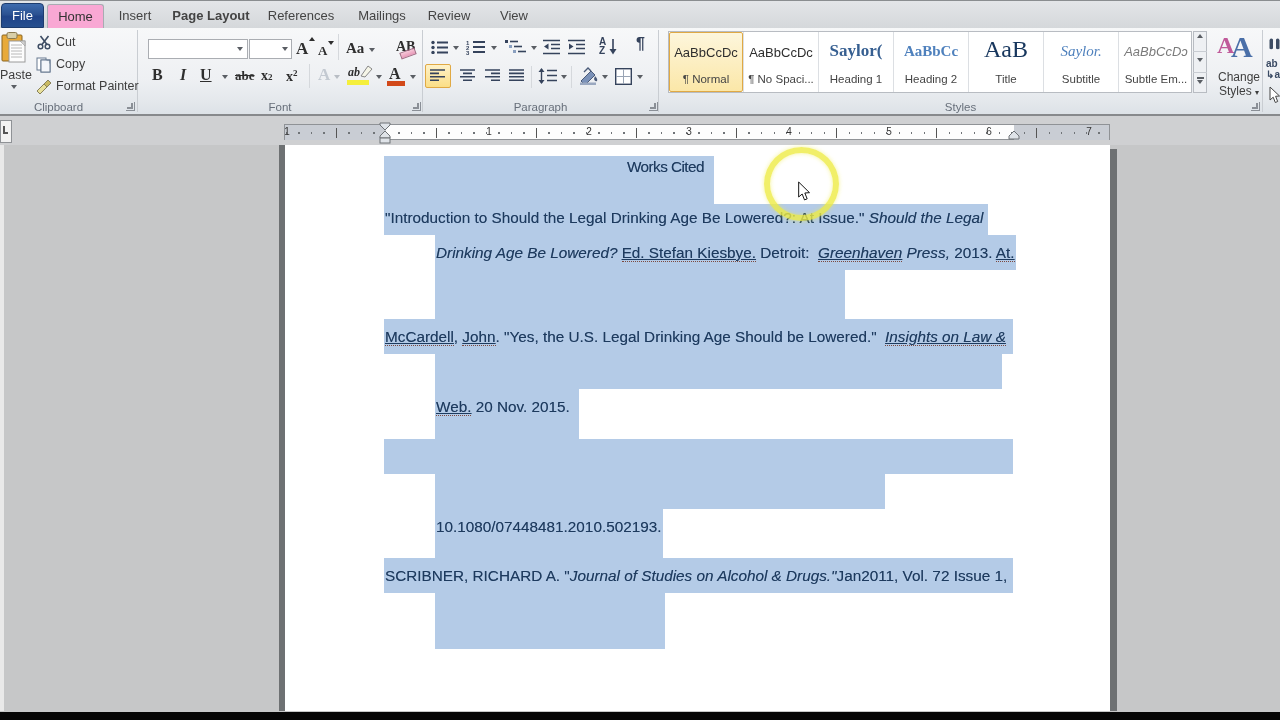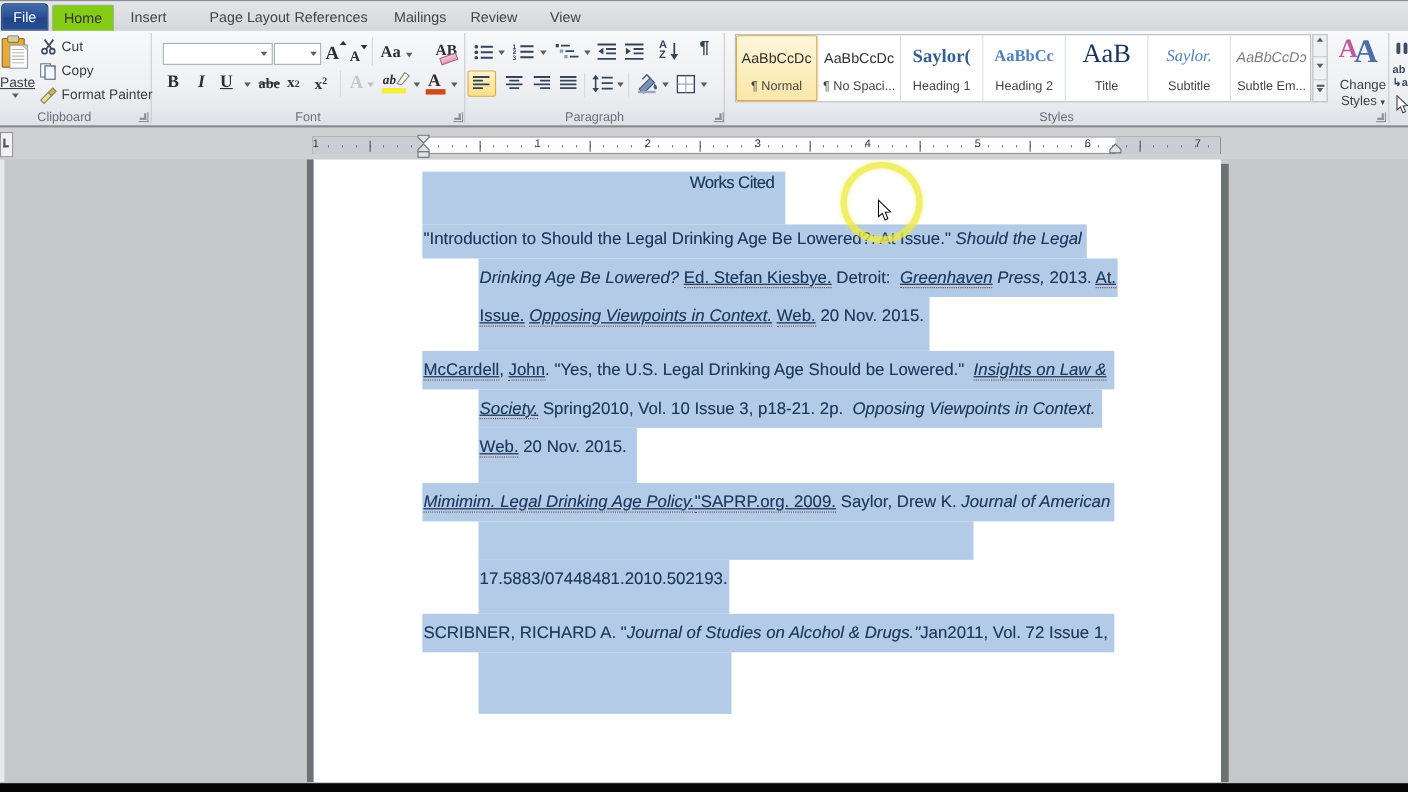--- a/index.html
+++ b/index.html
@@ -9,21 +9,21 @@
 
 #tabstrip { left:0; top:0; width:1280px; height:28px;
   background:linear-gradient(#e3e5e8,#d5d8db); border-top:1px solid #8a8d90; }
 .tab { position:absolute; top:5px; height:23px; font-size:13px; color:#444;
   line-height:22px; text-align:center; }
 #filetab { position:absolute; left:1px; top:3px; width:43px; height:25px;
   background:linear-gradient(#3e6cae 0%,#2b5292 45%,#204489 55%,#27508f 100%);
   border-radius:4px 4px 0 0; color:#fff; font-size:13px; text-align:center;
   line-height:24px; border:1px solid #1d3c6e; }
 #hometab { position:absolute; left:47px; top:4px; width:57px; height:25px;
-  background:#84cc16; border:1px solid #a8acb2; border-bottom:none;
+  background:#f9a8d4; border:1px solid #a8acb2; border-bottom:none;
   border-radius:3px 3px 0 0; font-size:13px; color:#333; text-align:center; line-height:23px; }
 #ribbonbody { left:0; top:28px; width:1280px; height:88px;
   background:linear-gradient(#f7f8f9 0%,#eef0f3 60%,#e4e8ec 85%,#dde2e7 100%);
   border-bottom:2px solid #87898c; }
 .gsep { position:absolute; top:2px; width:1px; height:82px; background:#c9cdd2; }
 .glabel { position:absolute; top:73px; width:100%; text-align:center;
   font-size:11.5px; color:#676f7a; }
 .launch { position:absolute; top:74px; width:9px; height:9px;
   border-left:1px solid #8a8f96; border-top:1px solid #8a8f96; transform:rotate(180deg); }
 .launch:after { content:""; position:absolute; left:1px; top:1px; width:4px; height:4px;
@@ -58,21 +58,21 @@
   box-shadow:0 0 4px rgba(238,235,68,.55), inset 0 0 4px rgba(238,235,68,.55); }
 #blackbar { left:0; top:712px; width:1280px; height:8px; background:#050505; }
 </style>
 </head>
 <body>
 
 <div id="tabstrip" class="abs"></div>
 <div id="filetab">File</div>
 <div id="hometab">Home</div>
 <div class="tab" style="left:112px;width:46px;">Insert</div>
-<div class="tab" style="left:188px;width:78px;">Page Layout</div>
+<div class="tab" style="left:172px;width:78px;font-weight:bold;">Page Layout</div>
 <div class="tab" style="left:266px;width:70px;">References</div>
 <div class="tab" style="left:352px;width:60px;">Mailings</div>
 <div class="tab" style="left:426px;width:46px;">Review</div>
 <div class="tab" style="left:492px;width:44px;">View</div>
 
 <div id="ribbonbody" class="abs">
 
   <div class="gsep" style="left:137px;"></div>
   <div class="gsep" style="left:422px;"></div>
   <div class="gsep" style="left:658px;"></div>
@@ -82,21 +82,21 @@
     <div class="glabel" style="left:-10px;">Clipboard</div>
     <div class="launch" style="left:126px;"></div>
 
     <svg class="abs" style="left:1px;top:4px;" width="26" height="32" viewBox="0 0 26 32">
       <rect x="1" y="3" width="20" height="26" rx="1" fill="#e8aa3a" stroke="#8a6520"></rect>
       <rect x="6" y="0.5" width="10" height="6" rx="1.5" fill="#d8cfa8" stroke="#8a7a50"></rect>
       <rect x="8" y="9" width="16" height="21" fill="#fdfdfd" stroke="#9a9a9a"></rect>
       <path d="M10 13h11M10 16h11M10 19h11M10 22h11M10 25h11" stroke="#b8b8b8" stroke-width="1"></path>
       <path d="M19 9 l5 5 v-5 z" fill="#d0d0d0" stroke="#9a9a9a" stroke-width=".6"></path>
     </svg>
-    <div class="btxt" style="left:0px;top:40px;width:30px;text-align:center;text-decoration:underline;">Paste</div>
+    <div class="btxt" style="left:0px;top:40px;width:30px;text-align:center;">Paste</div>
     <div class="drop" style="left:11px;top:57px;"></div>
 
     <svg class="abs" style="left:37px;top:7px;" width="15" height="15" viewBox="0 0 15 15">
       <path d="M3.5 1 L10 9.5 M11.5 1 L5 9.5" stroke="#3d4c63" stroke-width="1.6"></path>
       <circle cx="3.5" cy="11.5" r="2.3" fill="none" stroke="#3d4c63" stroke-width="1.5"></circle>
       <circle cx="10.5" cy="11.5" r="2.3" fill="none" stroke="#3d4c63" stroke-width="1.5"></circle>
     </svg>
     <div class="btxt" style="left:56px;top:7px;">Cut</div>
 
     <svg class="abs" style="left:36px;top:29px;" width="17" height="16" viewBox="0 0 17 16">
@@ -346,26 +346,23 @@
   <div class="hl" style="left:435px;top:244px;width:144px;height:50px;"></div>
   <div class="hl" style="left:384px;top:294px;width:629px;height:35px;"></div>
   <div class="hl" style="left:435px;top:329px;width:450px;height:35px;"></div>
   <div class="hl" style="left:435px;top:364px;width:228px;height:49px;"></div>
   <div class="hl" style="left:384px;top:413px;width:629px;height:35px;"></div>
   <div class="hl" style="left:435px;top:448px;width:230px;height:56px;"></div>
 
   <div class="tl" id="wc" style="left:627px;top:4px;letter-spacing:-0.55px;">Works Cited</div>
   <div class="tl" id="l1" style="left:385px;top:55px;">"Introduction to Should the Legal Drinking Age Be Lowered?: At Issue." <i>Should the Legal</i></div>
   <div class="tl" id="l2" style="left:436px;top:90px;"><i>Drinking Age Be Lowered? </i><u>Ed. Stefan Kiesbye.</u> Detroit:  <i><u>Greenhaven</u> Press,</i> 2013. <u>At.</u></div>
-  <div class="tl" id="l3" style="left:436px;top:125px;"><u>Issue.</u> <i><u>Opposing Viewpoints in Context.</u></i> <u>Web.</u> 20 Nov. 2015.</div>
   <div class="tl" id="l4" style="left:385px;top:174px;"><u>McCardell</u>, <u>John</u>. "Yes, the U.S. Legal Drinking Age Should be Lowered."  <i><u>Insights on Law &amp;</u></i></div>
-  <div class="tl" id="l5" style="left:436px;top:209px;"><i><u>Society.</u></i> Spring2010, Vol. 10 Issue 3, p18-21. 2p.  <i>Opposing Viewpoints in Context.</i></div>
   <div class="tl" id="l6" style="left:436px;top:244px;"><u>Web.</u> 20 Nov. 2015.</div>
-  <div class="tl" id="l7" style="left:385px;top:294px;"><i><u>Mimimim. Legal Drinking Age Policy.</u></i><u>"SAPRP.org. 2009.</u> Saylor, Drew K. <i>Journal of American</i></div>
-  <div class="tl" id="l9" style="left:436px;top:364px;">17.5883/07448481.2010.502193.</div>
+  <div class="tl" id="l9" style="left:436px;top:364px;">10.1080/07448481.2010.502193.</div>
   <div class="tl" id="l10" style="left:385px;top:413px;">SCRIBNER, RICHARD A. "<i>Journal of Studies on Alcohol &amp; Drugs."</i>Jan2011, Vol. 72 Issue 1,</div>
 
   <svg class="abs" style="left:797px;top:36px;" width="15" height="22" viewBox="0 0 18 26">
     <path d="M2,1 L2,19 L6.2,15.4 L9,22.5 L12.2,21.2 L9.4,14.2 L15,13.8 Z" fill="#fff" stroke="#000" stroke-width="1.1"></path>
   </svg>
 </div>
 
 <div id="ycircle"></div>
 <div id="blackbar" class="abs"></div>
 

